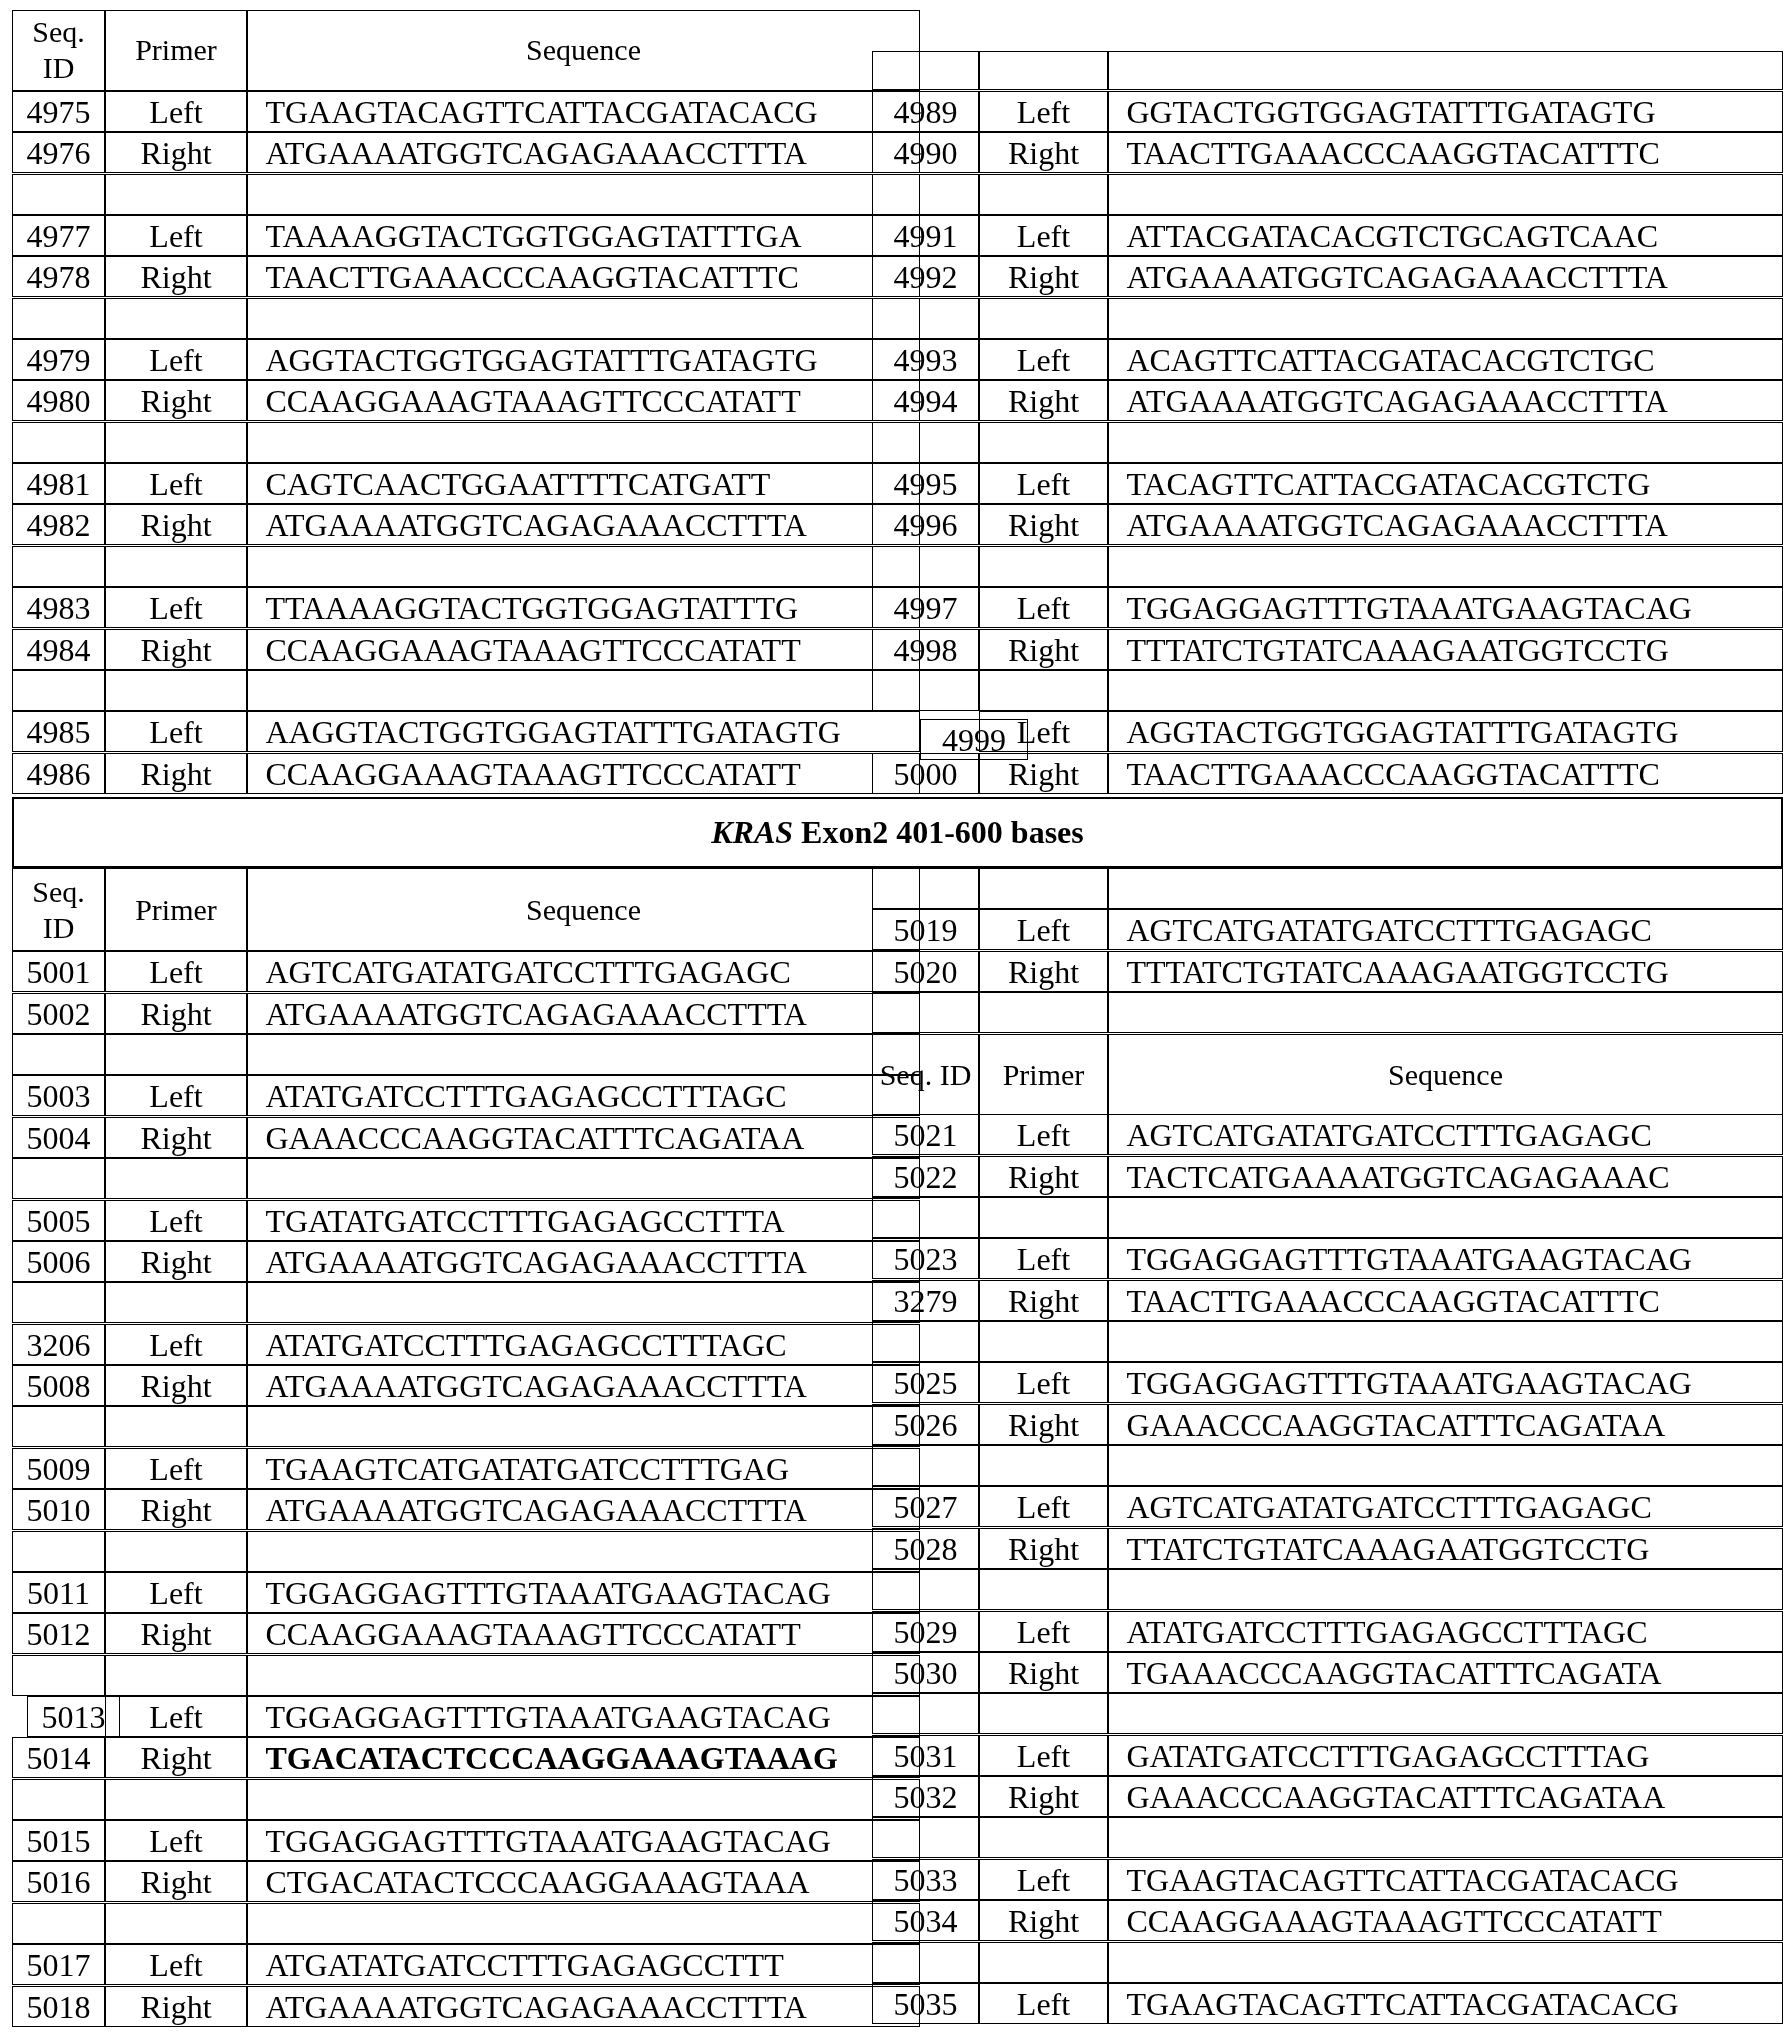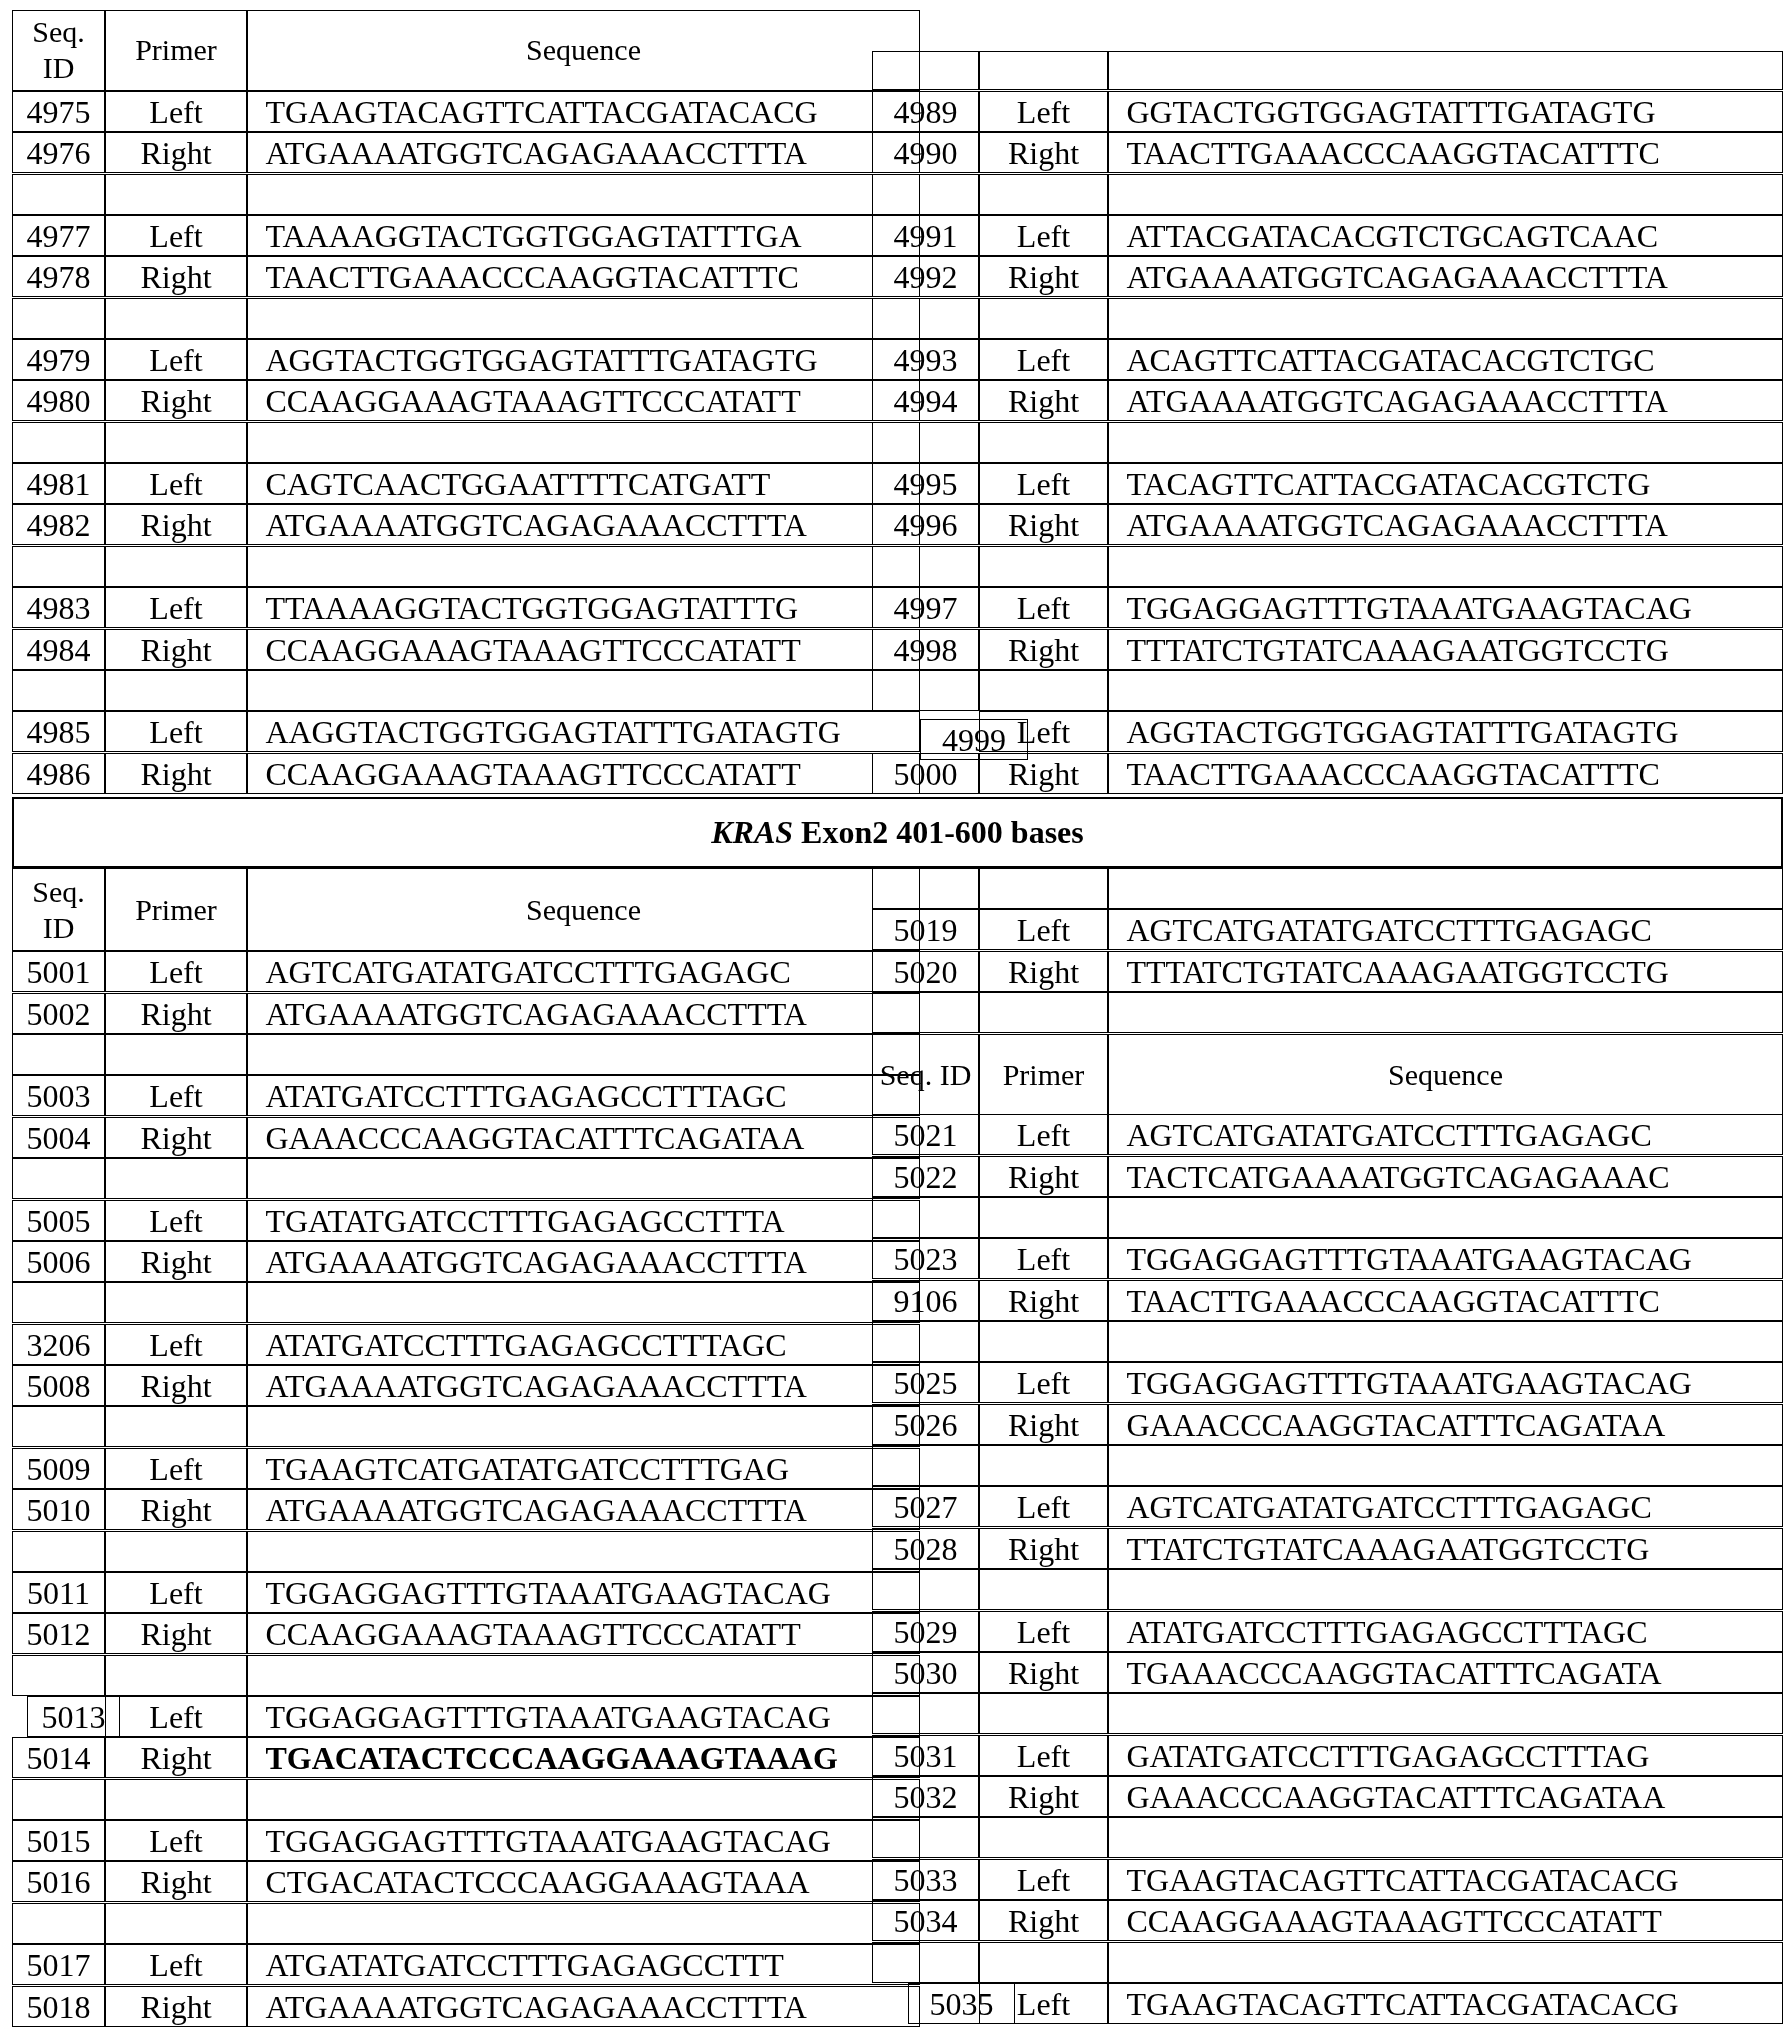--- a/index.html
+++ b/index.html
@@ -232,21 +232,21 @@
     <div class="cell seq" style="left: 1108px; top: 1114px; width: 675px; height: 41px;">AGTCATGATATGATCCTTTGAGAGC</div>
     <div class="cell " style="left: 872px; top: 1156px; width: 107px; height: 41px;">5022</div>
     <div class="cell " style="left: 979px; top: 1156px; width: 129px; height: 41px;">Right</div>
     <div class="cell seq" style="left: 1108px; top: 1156px; width: 675px; height: 41px;">TACTCATGAAAATGGTCAGAGAAAC</div>
     <div class="cell " style="left: 872px; top: 1197px; width: 107px; height: 41px;"></div>
     <div class="cell " style="left: 979px; top: 1197px; width: 129px; height: 41px;"></div>
     <div class="cell seq" style="left: 1108px; top: 1197px; width: 675px; height: 41px;"></div>
     <div class="cell " style="left: 872px; top: 1238px; width: 107px; height: 41px;">5023</div>
     <div class="cell " style="left: 979px; top: 1238px; width: 129px; height: 41px;">Left</div>
     <div class="cell seq" style="left: 1108px; top: 1238px; width: 675px; height: 41px;">TGGAGGAGTTTGTAAATGAAGTACAG</div>
-    <div class="cell " style="left: 872px; top: 1280px; width: 107px; height: 41px;">9106</div>
+    <div class="cell " style="left: 872px; top: 1280px; width: 107px; height: 41px;">3279</div>
     <div class="cell " style="left: 979px; top: 1280px; width: 129px; height: 41px;">Right</div>
     <div class="cell seq" style="left: 1108px; top: 1280px; width: 675px; height: 41px;">TAACTTGAAACCCAAGGTACATTTC</div>
     <div class="cell " style="left: 872px; top: 1321px; width: 107px; height: 41px;"></div>
     <div class="cell " style="left: 979px; top: 1321px; width: 129px; height: 41px;"></div>
     <div class="cell seq" style="left: 1108px; top: 1321px; width: 675px; height: 41px;"></div>
     <div class="cell " style="left: 872px; top: 1362px; width: 107px; height: 41px;">5025</div>
     <div class="cell " style="left: 979px; top: 1362px; width: 129px; height: 41px;">Left</div>
     <div class="cell seq" style="left: 1108px; top: 1362px; width: 675px; height: 41px;">TGGAGGAGTTTGTAAATGAAGTACAG</div>
     <div class="cell " style="left: 872px; top: 1404px; width: 107px; height: 41px;">5026</div>
     <div class="cell " style="left: 979px; top: 1404px; width: 129px; height: 41px;">Right</div>
@@ -283,17 +283,17 @@
     <div class="cell seq" style="left: 1108px; top: 1817px; width: 675px; height: 41px;"></div>
     <div class="cell " style="left: 872px; top: 1859px; width: 107px; height: 41px;">5033</div>
     <div class="cell " style="left: 979px; top: 1859px; width: 129px; height: 41px;">Left</div>
     <div class="cell seq" style="left: 1108px; top: 1859px; width: 675px; height: 41px;">TGAAGTACAGTTCATTACGATACACG</div>
     <div class="cell " style="left: 872px; top: 1900px; width: 107px; height: 41px;">5034</div>
     <div class="cell " style="left: 979px; top: 1900px; width: 129px; height: 41px;">Right</div>
     <div class="cell seq" style="left: 1108px; top: 1900px; width: 675px; height: 41px;">CCAAGGAAAGTAAAGTTCCCATATT</div>
     <div class="cell " style="left: 872px; top: 1942px; width: 107px; height: 41px;"></div>
     <div class="cell " style="left: 979px; top: 1942px; width: 129px; height: 41px;"></div>
     <div class="cell seq" style="left: 1108px; top: 1942px; width: 675px; height: 41px;"></div>
-    <div class="cell " style="left: 872px; top: 1983px; width: 107px; height: 41px; margin-left: 36px;">5035</div>
+    <div class="cell " style="left: 872px; top: 1983px; width: 107px; height: 41px;">5035</div>
     <div class="cell " style="left: 979px; top: 1983px; width: 129px; height: 41px;">Left</div>
     <div class="cell seq" style="left: 1108px; top: 1983px; width: 675px; height: 41px;">TGAAGTACAGTTCATTACGATACACG</div>
   </div>
 
 
 </body></html>

